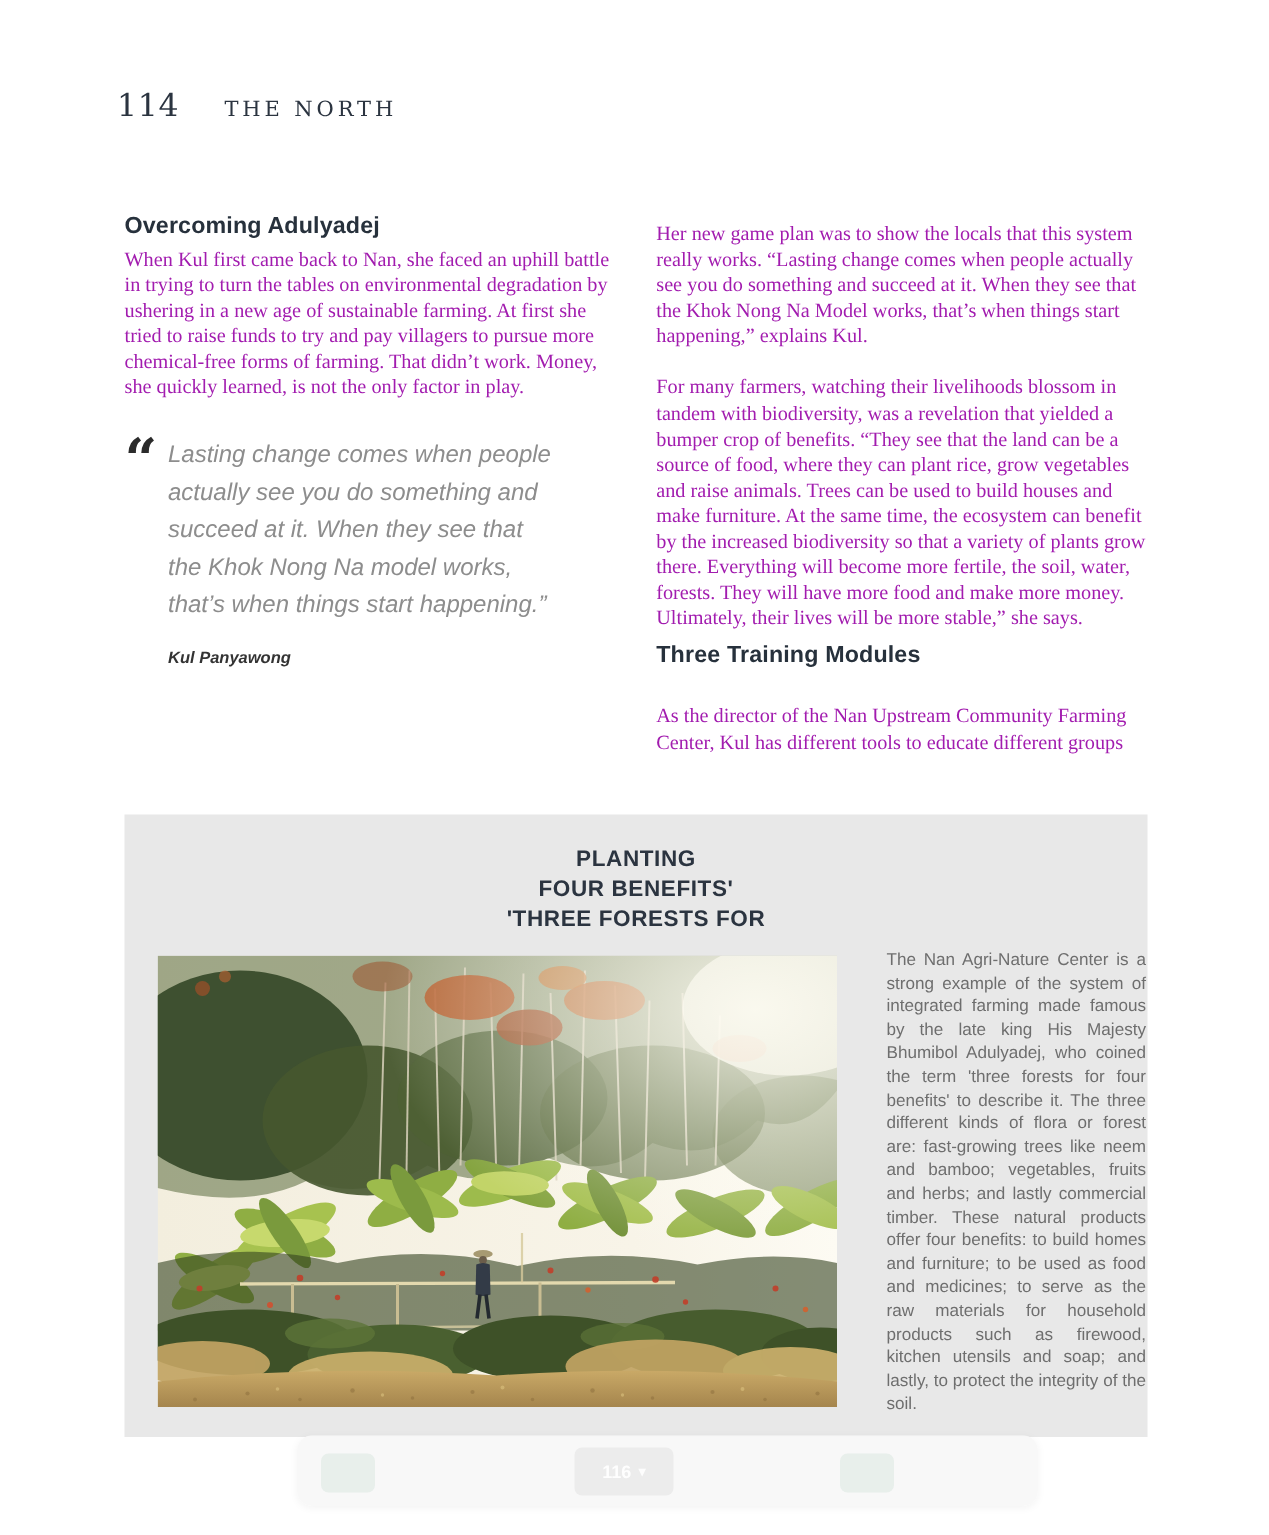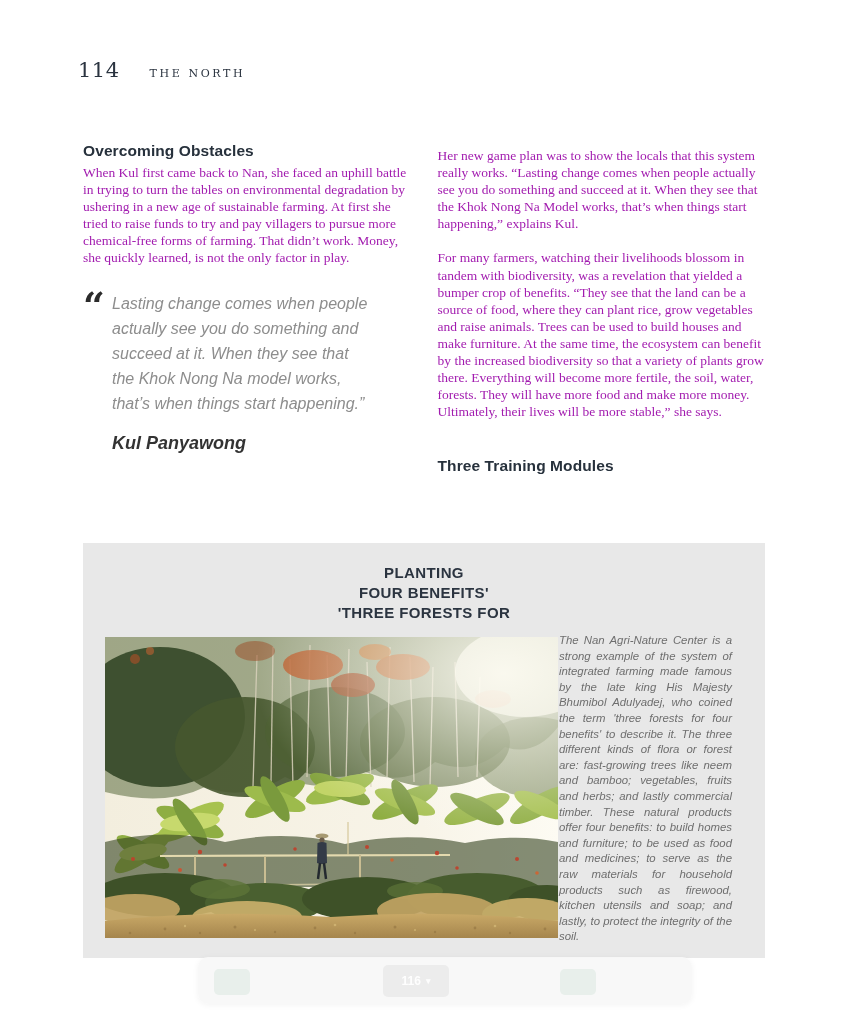--- a/index.html
+++ b/index.html
@@ -4,45 +4,45 @@
 <style>
   * { margin:0; padding:0; box-sizing:border-box; }
   html,body { background:#ffffff; }
   body { width:846px; height:1023px; font-family:"Liberation Sans", sans-serif; position:relative; overflow:hidden; }
 
   .page { position:relative; width:846px; height:735px; background:#fff; }
 
   
   .run-head { position:absolute; left:78px; top:58px; display:flex; align-items:baseline; color:#2b3440; }
   .folio { font-family:"DejaVu Serif", serif; font-size:21px; letter-spacing:0.5px; }
-  .section { font-family:"DejaVu Serif", serif; font-size:11px; letter-spacing:2.6px; margin-left:30px; }
+  .section { font-family:"DejaVu Serif", serif; font-size:14px; letter-spacing:2.6px; margin-left:30px; }
 
   
   .columns { position:absolute; left:83px; top:142px; width:683px; display:grid; grid-template-columns:1fr 1fr; column-gap:26px; }
   h3.subhead { font-size:15.5px; font-weight:700; color:#27313c; margin:0 0 4px 0; letter-spacing:0.1px; }
   p.body { font-family:"Liberation Serif", serif; font-size:13.5px; line-height:17.1px; color:#a21caf; margin:0; }
   .col-right { padding-top:5px; }
   .col-right .p1 { margin-bottom:17px; }
-  .col-right .p2 { margin-bottom:37px; }
+  .col-right .p2 { margin-bottom:8px; }
   .col-right h3 { margin-bottom:22px; }
 
   
   .pullquote { position:relative; margin-top:24px; padding-left:29px; }
   .qmark { position:absolute; left:0; top:-4px; font-family:"DejaVu Serif", serif; font-weight:700; font-size:38px; line-height:1; color:#2b2b2b; }
   .quote-text { font-style:italic; font-size:16px; line-height:25px; color:#8d8d8d; max-width:262px; margin:4px 0 17px 0; }
-  .attr-name { font-style:italic; font-weight:700; font-size:18px; color:#333; margin-bottom:3px; }
+  .attr-name { font-style:italic; font-weight:700; font-size:11px; color:#333; margin-bottom:3px; }
   .attr-role { font-style:italic; font-size:13.5px; color:#555; }
 
   
   .feature-box { position:absolute; left:83px; top:543px; width:682px; height:415px; background:#e8e8e8; }
   .box-title { text-align:center; padding-top:20px; font-size:15px; line-height:20px; font-weight:700; color:#2b3440; letter-spacing:0.4px; }
   .box-title span { display:block; }
   .photo { position:absolute; left:22px; top:94px; width:453px; height:301px; overflow:hidden; }
   .photo svg { display:block; }
-  .side-text { position:absolute; left:476px; top:90px; width:173px; font-size:11.4px; line-height:15.6px; color:#6e6e6e; text-align:justify;font-style:italic; }
+  .side-text { position:absolute; left:508px; top:90px; width:173px; font-size:11.4px; line-height:15.6px; color:#6e6e6e; text-align:justify; }
 
   
   .viewer-toolbar { position:absolute; left:198px; top:957px; width:494px; height:47px; background:rgba(248,248,248,0.94); border-radius:10px; box-shadow:0 1px 6px rgba(0,0,0,0.05); }
   .tb-ghost { position:absolute; top:12px; width:36px; height:26px; background:rgba(208,224,214,0.40); border-radius:5px; }
   .tb-ghost.left { left:16px; }
   .tb-ghost.right { left:362px; }
   .tb-chip { position:absolute; left:185px; top:8px; width:66px; height:32px; background:#ececec; border-radius:5px; display:flex; align-items:center; justify-content:center; gap:5px; color:rgba(255,255,255,0.95); font-size:12px; font-weight:700; }
   .tb-chip .chev { font-size:9px; color:rgba(255,255,255,0.9); }
 </style>
 </head>
@@ -50,34 +50,35 @@
 
 <div class="page">
 
   <div class="run-head">
     <span class="folio">114</span>
     <span class="section">THE NORTH</span>
   </div>
 
   <div class="columns">
     <div class="col-left">
-      <h3 class="subhead">Overcoming Obstacles</h3>
+      <h3 class="subhead">Overcoming Adulyadej</h3>
       <p class="body">When Kul first came back to Nan, she faced an uphill battle in trying to turn the tables on environmental degradation by ushering in a new age of sustainable farming. At first she tried to raise funds to try and pay villagers to pursue more chemical-free forms of farming. That didn’t work. Money, she quickly learned, is not the only factor in play.</p>
 
       <div class="pullquote">
         <span class="qmark">“</span>
         <p class="quote-text">Lasting change comes when people actually see you do something and succeed at it. When they see that the Khok Nong Na model works, that’s when things start happening.”</p>
         <p class="attr-name">Kul Panyawong</p>
       </div>
     </div>
 
     <div class="col-right">
       <p class="body p1">Her new game plan was to show the locals that this system really works. “Lasting change comes when people actually see you do something and succeed at it. When they see that the Khok Nong Na Model works, that’s when things start happening,” explains Kul.</p>
       <p class="body p2">For many farmers, watching their livelihoods blossom in tandem with biodiversity, was a revelation that yielded a bumper crop of benefits. “They see that the land can be a source of food, where they can plant rice, grow vegetables and raise animals. Trees can be used to build houses and make furniture. At the same time, the ecosystem can benefit by the increased biodiversity so that a variety of plants grow there. Everything will become more fertile, the soil, water, forests. They will have more food and make more money. Ultimately, their lives will be more stable,” she says.</p>
       <h3 class="subhead">Three Training Modules</h3>
+      <p class="body">As the director of the Nan Upstream Community Farming Center, Kul has different tools to educate different groups</p>
     </div>
   </div>
 
   <div class="feature-box">
     <h2 class="box-title">
       <span>PLANTING</span>
       <span>FOUR BENEFITS'</span>
       <span>'THREE FORESTS FOR</span>
     </h2>
 

